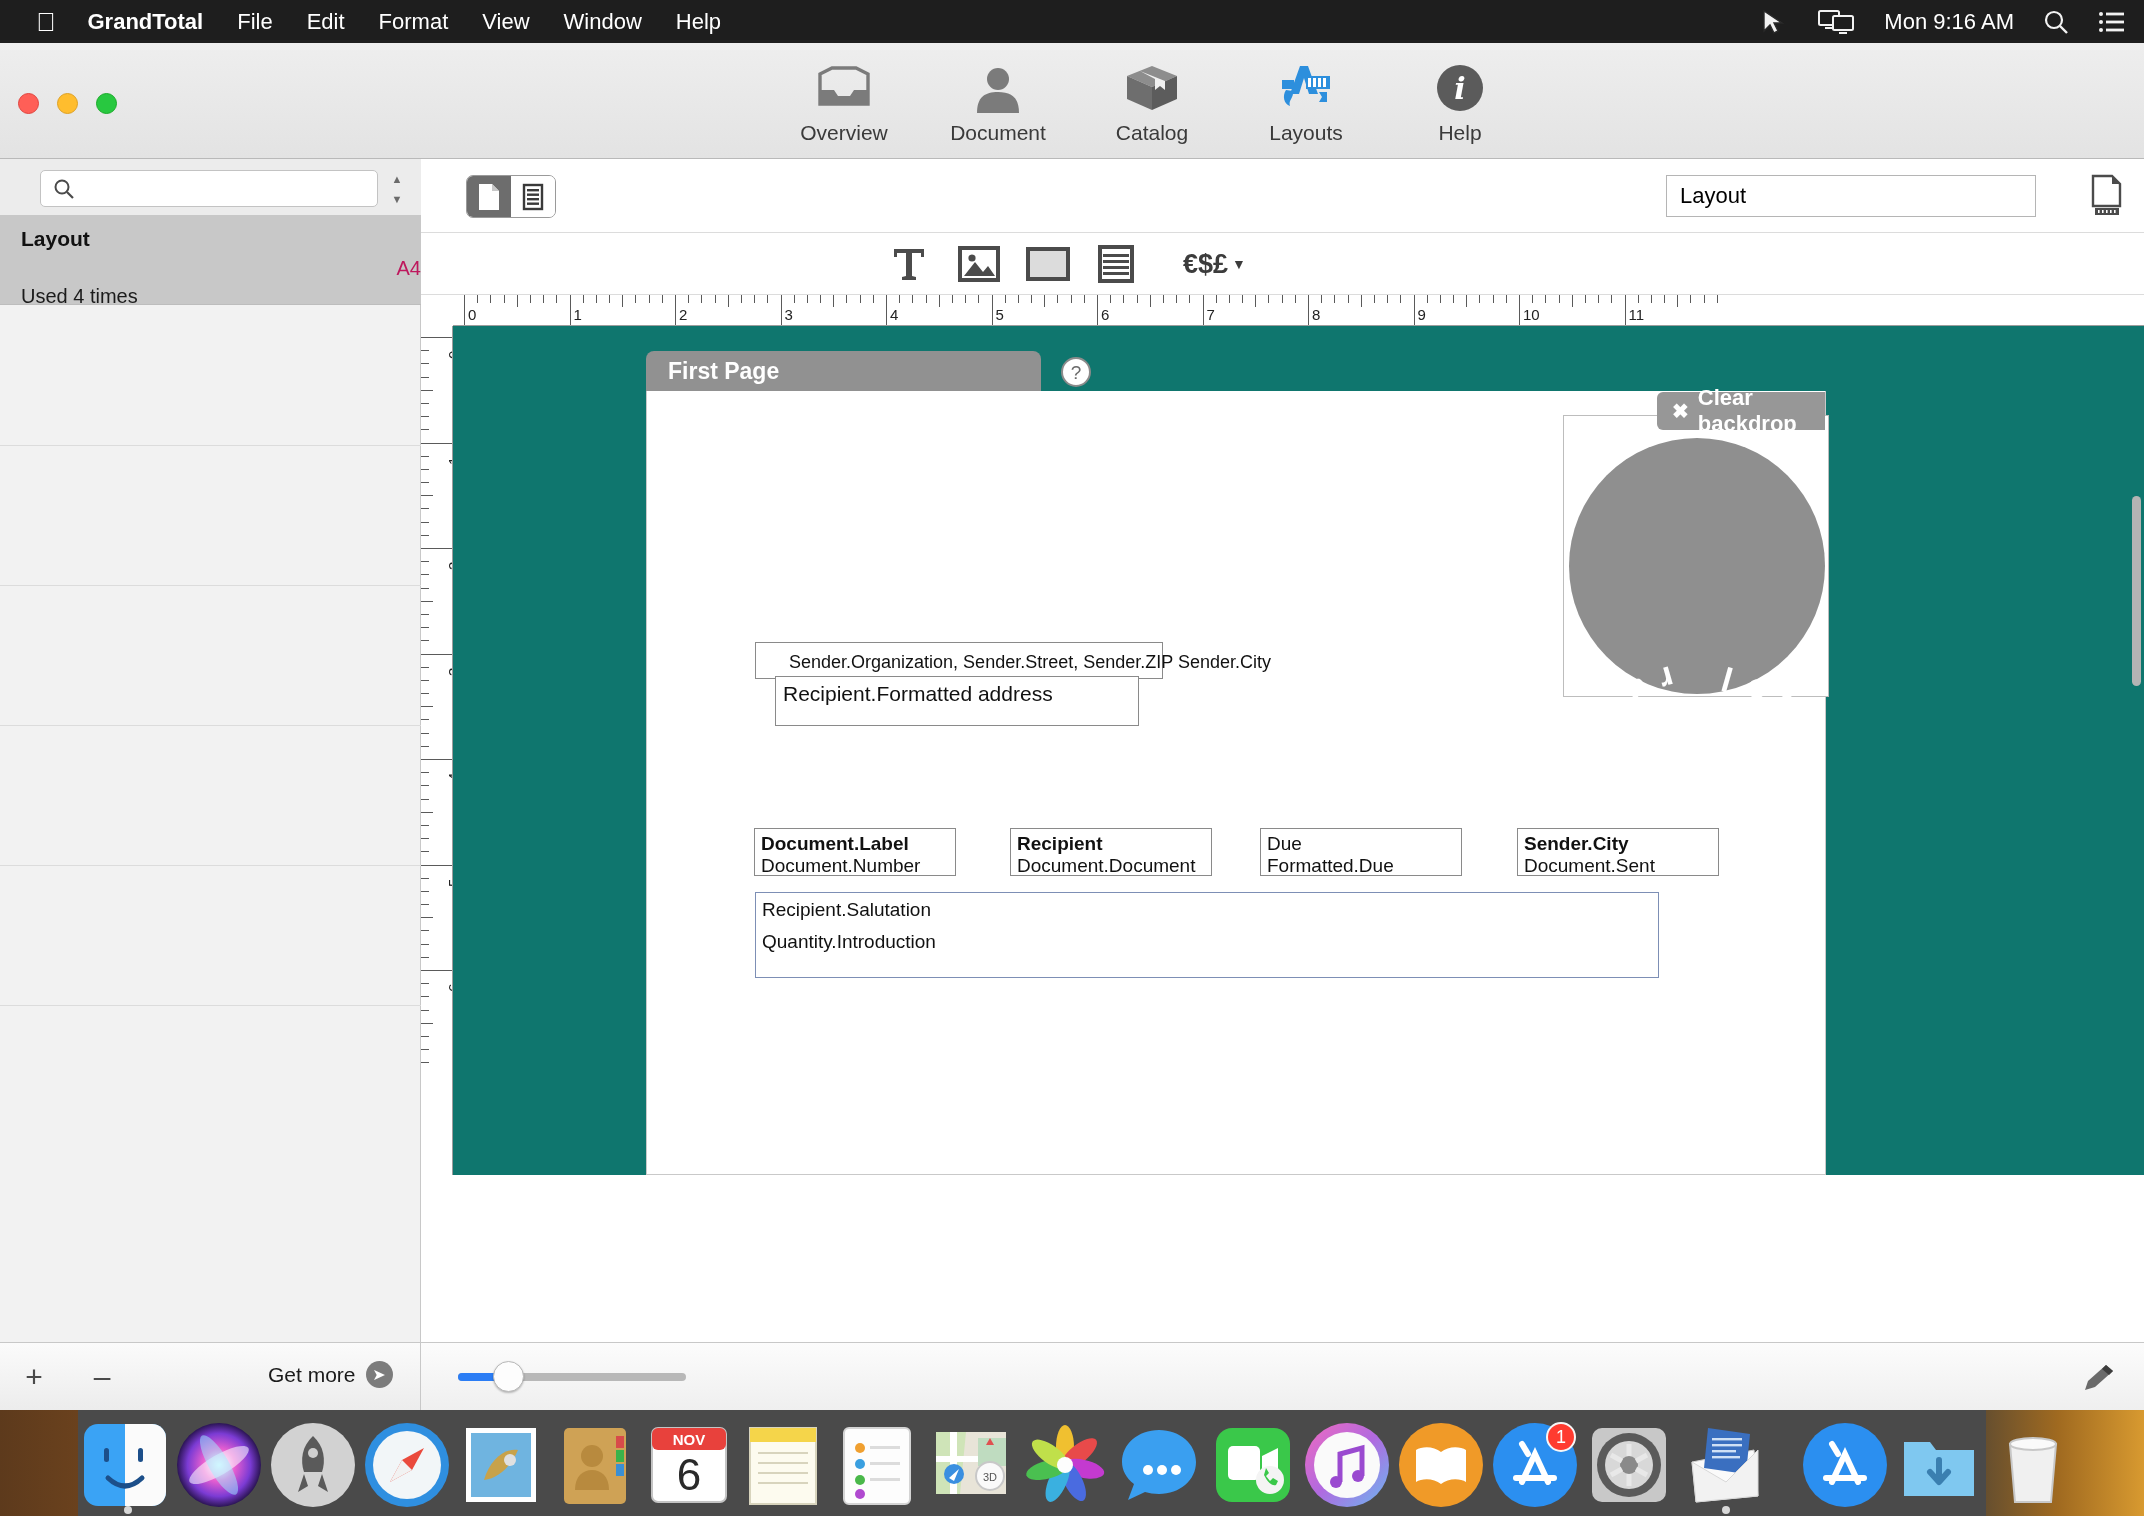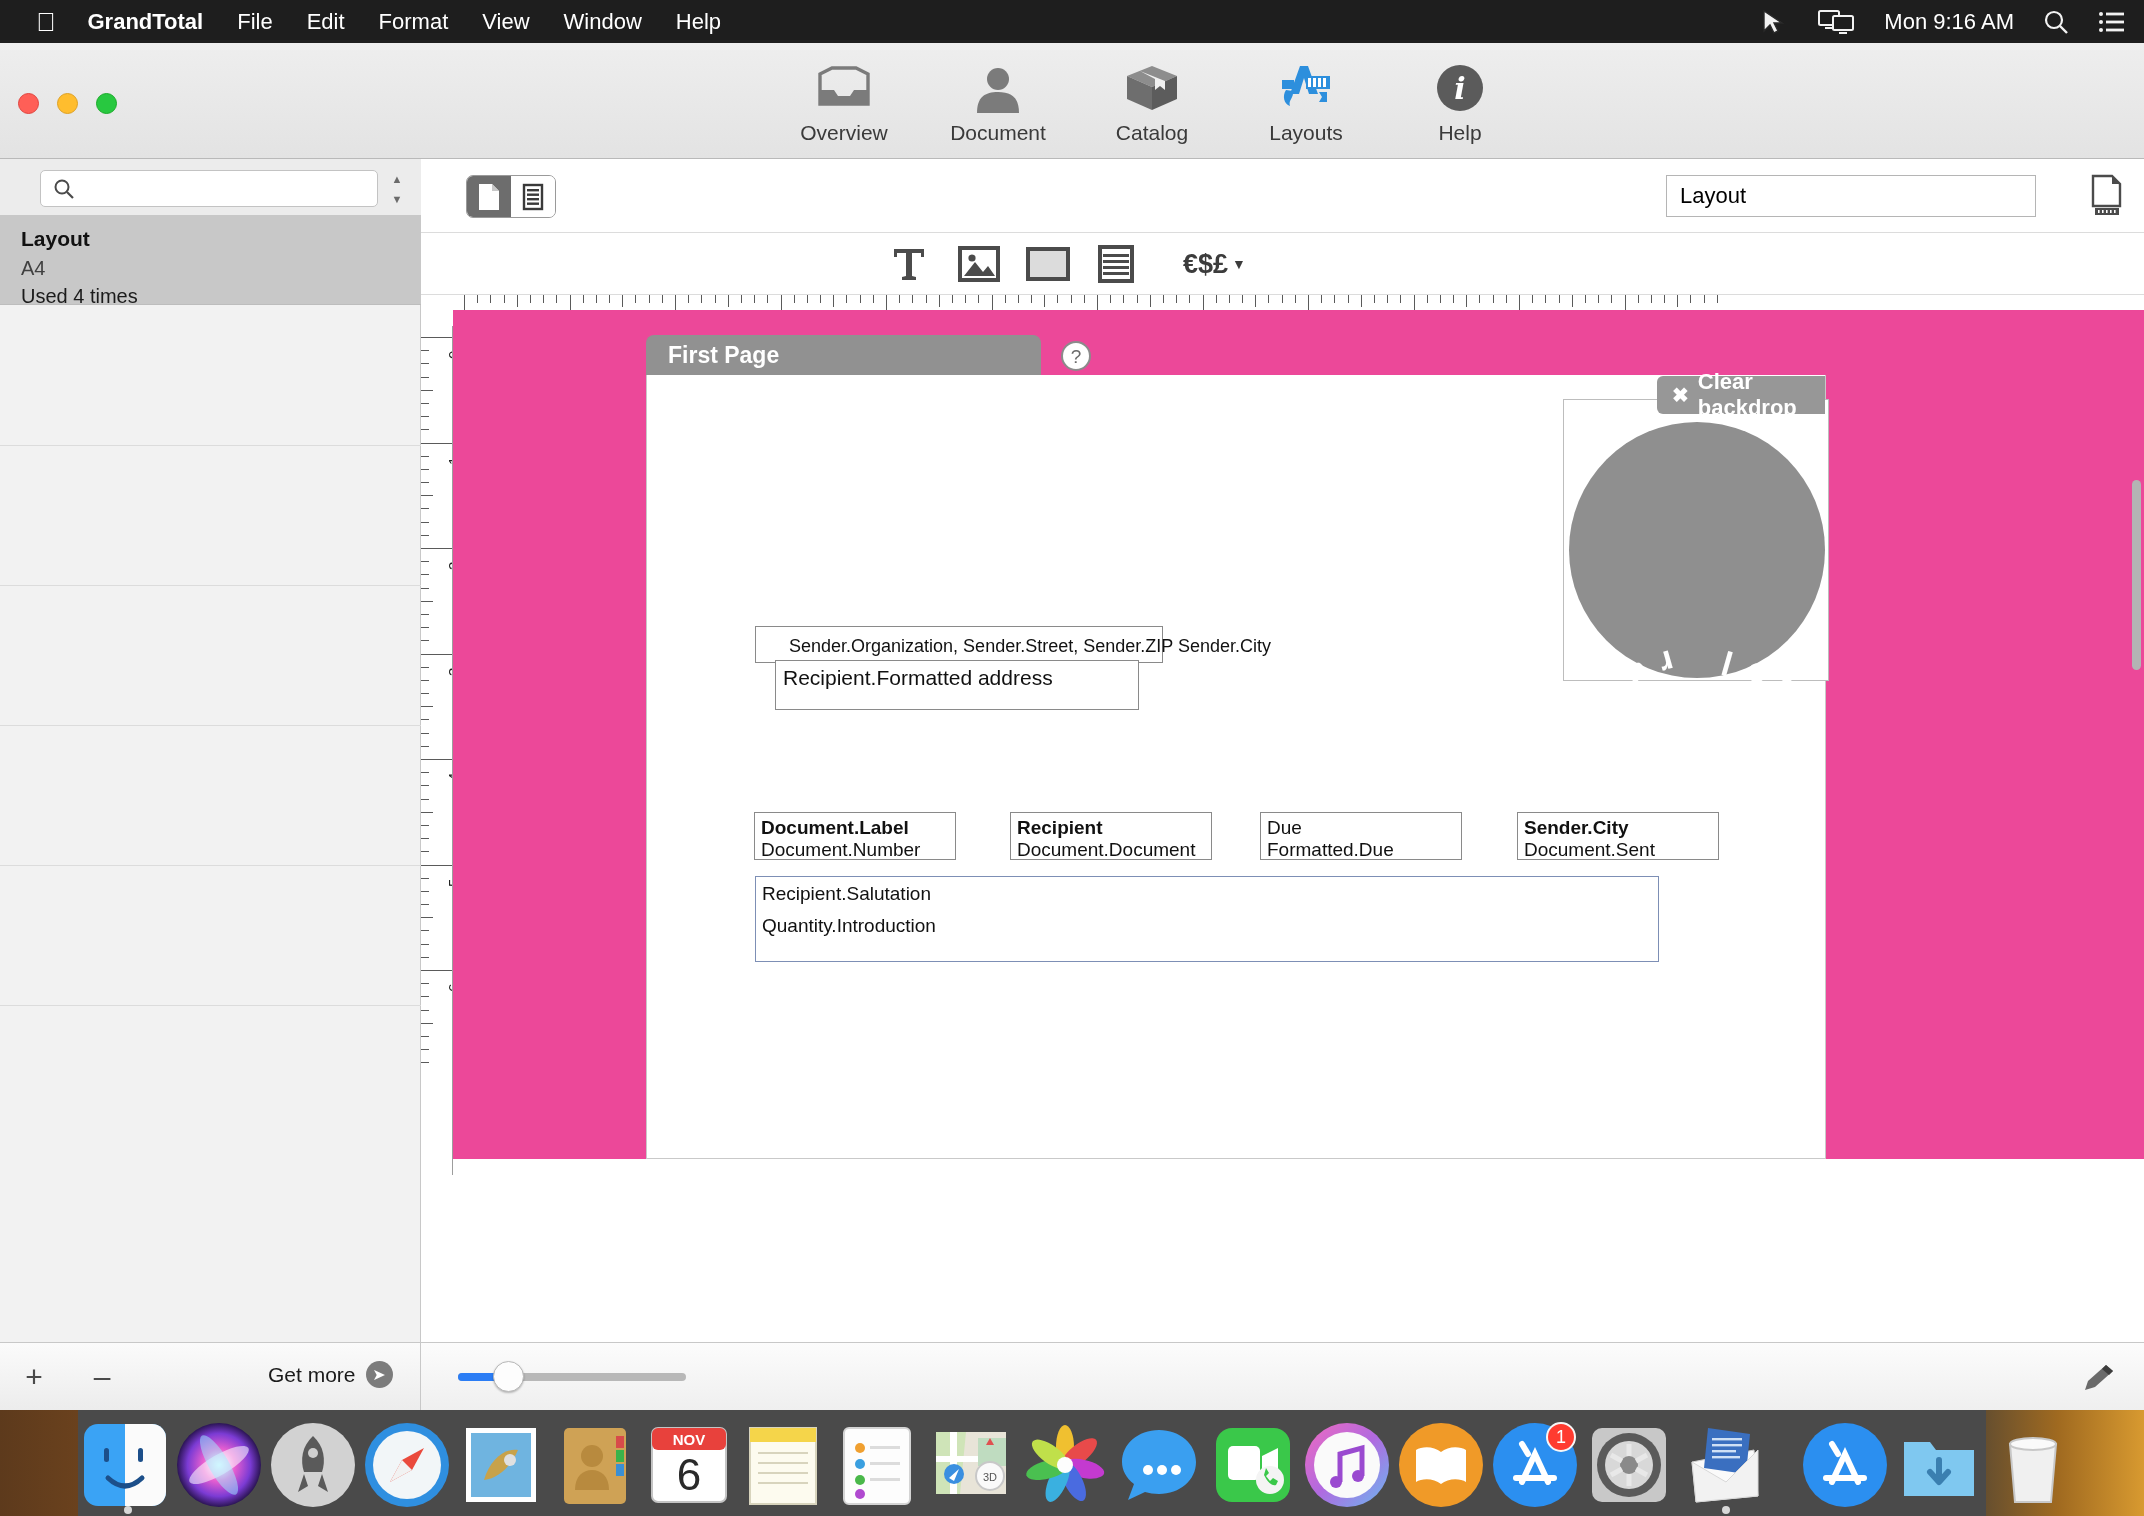--- a/index.html
+++ b/index.html
@@ -57,21 +57,21 @@
   }
   .stepper{ position:absolute; left:388px; top:14px; width:18px; height:32px;
             display:flex; flex-direction:column; align-items:center; justify-content:space-between;
             color:#6b6b6b; font-size:11px; }
 
   .layoutcell{
     position:absolute; left:0; top:56px; width:421px; height:90px;
     background:#c8c8c8; padding:12px 0 0 21px; border-bottom:1px solid #bdbdbd;
   }
   .layoutcell .ttl{ font-size:21px; font-weight:bold; color:#111; }
-  .layoutcell .sub{ font-size:20px; color:#404040; margin-top:6px; }
+  .layoutcell .sub{ font-size:20px; color:#be185d; margin-top:6px;text-align:right; }
   .layoutcell .sub2{ font-size:20px; color:#1b1b1b; margin-top:5px; }
 
   .sbrow{ position:absolute; left:0; width:421px; height:1px; background:#dcdcdc; }
 
   .sbbottom{
     position:absolute; left:0; top:1342px; width:421px; height:68px;
     background:linear-gradient(#fbfbfb,#ececec); border-top:1px solid #c8c8c8;
     border-right:1px solid #c8c8c8; display:flex; align-items:center;
   }
   .sbbottom .pm{ font-size:30px; color:#4a4a4a; width:68px; text-align:center; }
@@ -112,22 +112,22 @@
   .hruler{ position:absolute; left:32px; top:136px; width:1691px; height:31px;
            background:#fff; border-bottom:1px solid #9d9d9d; overflow:hidden; }
   .vruler{ position:absolute; left:0px; top:167px; width:32px; height:849px;
            background:#fff; border-right:1px solid #9d9d9d; overflow:hidden; }
   .tick{ position:absolute; background:#5a5a5a; }
   .rlabel{ position:absolute; font-size:15px; color:#222; }
   .vlabel{ position:absolute; font-size:15px; color:#222;
            transform:rotate(-90deg); transform-origin:left top; }
 
   .canvas{
-    position:absolute; left:32px; top:151px; width:1691px; height:849px;
-    background:#ec4899; overflow:hidden;
+    position:absolute; left:32px; top:167px; width:1691px; height:849px;
+    background:#0f766e; overflow:hidden;
   }
 
   .pagetab{
     position:absolute; left:193px; top:25px; width:395px; height:40px;
     background:#919191; border-radius:8px 8px 0 0;
     display:flex; align-items:center; padding-left:22px;
     color:#fff; font-size:23px; font-weight:bold;
   }
   .tabhelp{ position:absolute; left:607px; top:30px; width:32px; height:32px; }
 

